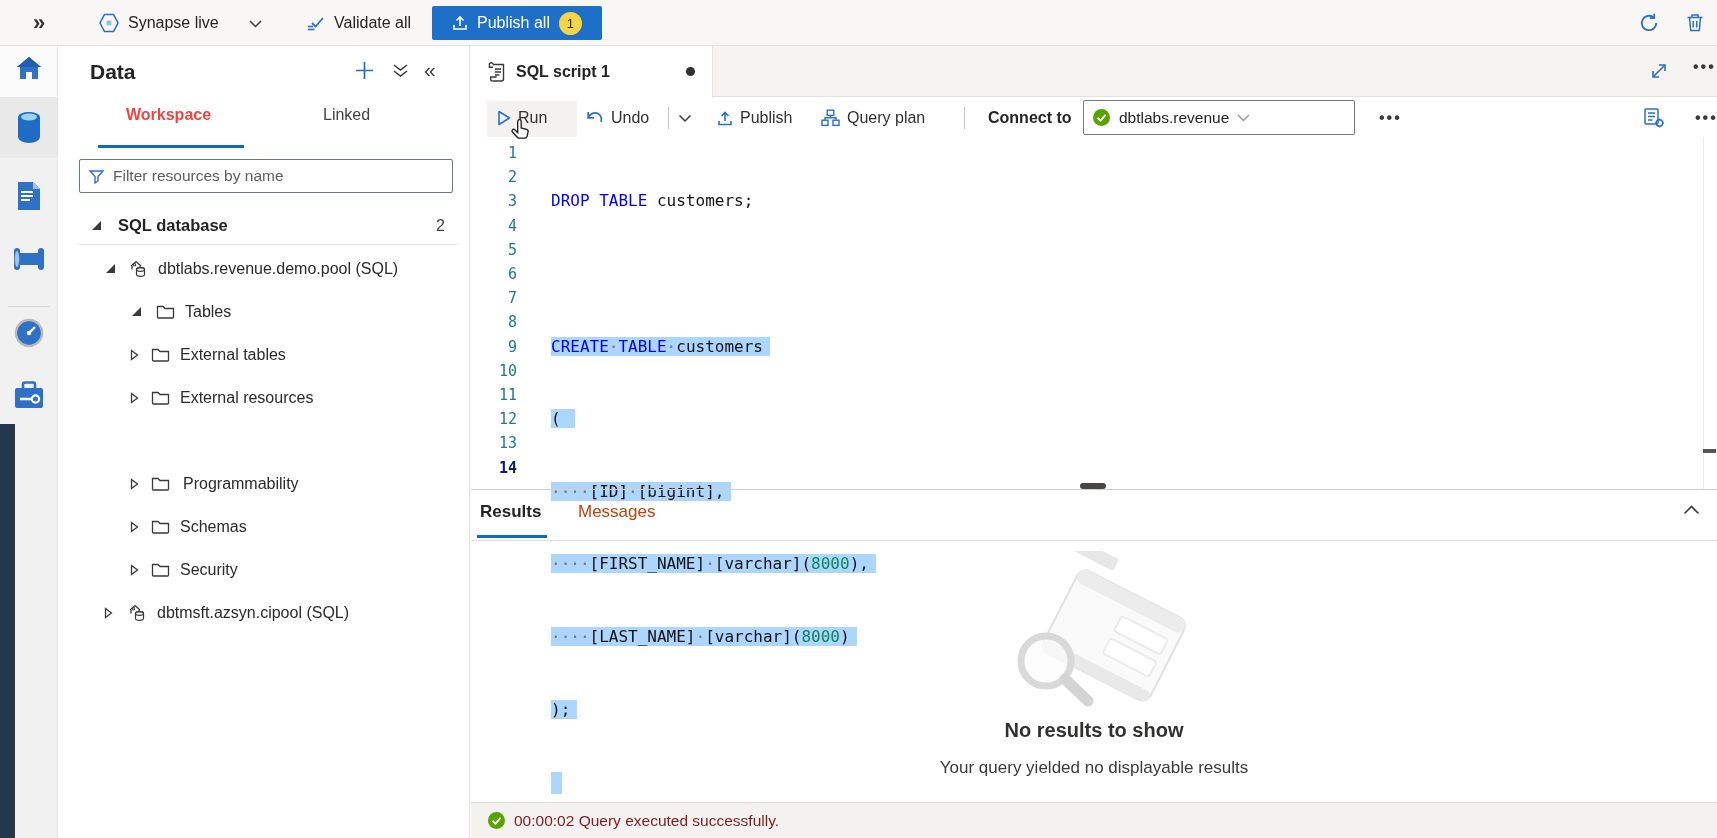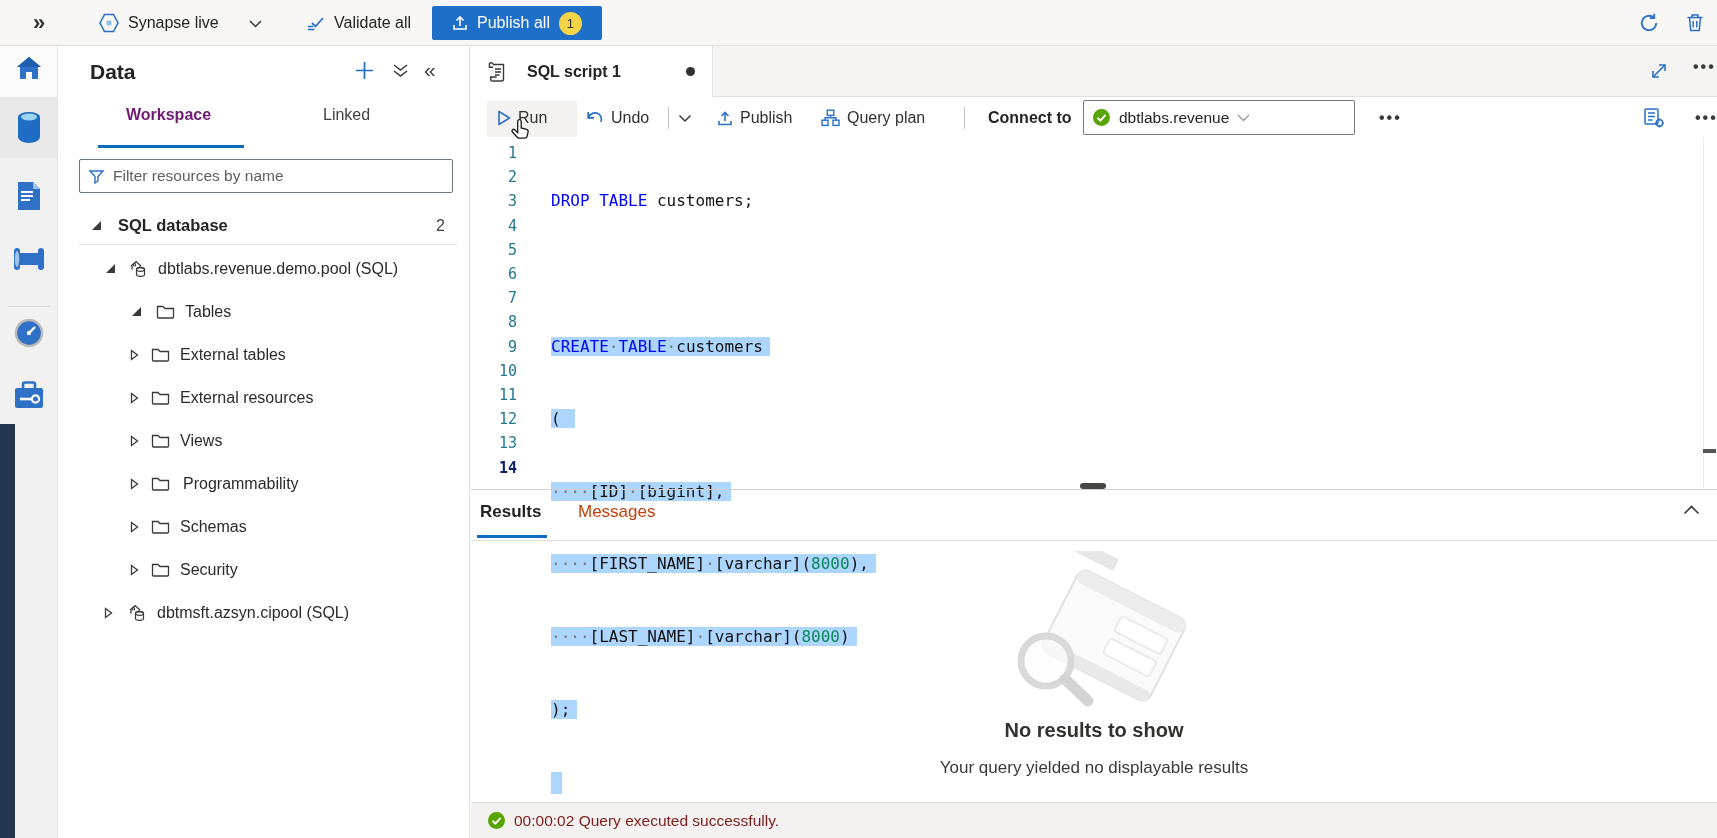--- a/index.html
+++ b/index.html
@@ -27,21 +27,21 @@
   #filter-box{position:absolute;left:21px;top:113px;width:374px;height:34px;border:1px solid #69797e;border-radius:2px;background:#fff;display:flex;align-items:center;gap:8px;padding:0 8px}
   #filter-input{border:none;outline:none;flex:1;font-size:15.5px;font-family:"Liberation Sans",sans-serif;color:#242424;background:transparent}
   #filter-input::placeholder{color:#605e5c}
   .trow{position:absolute;left:0;width:412px;height:43px;display:flex;align-items:center;cursor:pointer;font-size:16px;color:#2b2b2b}
   .tri-open{width:0;height:0;border-left:9px solid transparent;border-bottom:9px solid #3b3a39}
   .tlabel{white-space:nowrap}
   #tree-sep{position:absolute;left:21px;top:198px;width:378px;height:1px;background:#e3e3e3}
   
   #main{position:absolute;left:471px;top:46px;width:1246px;height:792px;background:#fff}
   #tabstrip{position:absolute;left:0;top:0;width:1246px;height:51px;background:#f5f4f3;border-bottom:1px solid #e1e1e1}
-  #tab-active{position:absolute;left:0;top:0;width:242px;height:52px;background:#fff;border-right:1px solid #e5e5e5;display:flex;align-items:center;gap:21px;padding-left:16px;cursor:pointer}
+  #tab-active{position:absolute;left:0;top:0;width:242px;height:52px;background:#fff;border-right:1px solid #e5e5e5;display:flex;align-items:center;gap:10px;padding-left:16px;cursor:pointer}
   #tab-title{font-size:16px;font-weight:bold;color:#242424}
   #tab-dirty{position:absolute;left:215px;top:21px;width:9px;height:9px;border-radius:50%;background:#323130}
   #toolbar{position:absolute;left:0;top:52px;width:1074px;height:40px;background:#fff;border-bottom:1px solid #f0eeec}
   .tbtn{position:absolute;top:0;height:40px;display:flex;align-items:center;gap:7px;font-size:16px;color:#323130;cursor:pointer}
   .vsep{position:absolute;top:9px;width:1px;height:22px;background:#c8c6c4}
   #run-hover{position:absolute;left:16px;top:3px;width:90px;height:37px;background:#f3f2f1}
   #connect-select{position:absolute;left:612px;top:2px;width:272px;height:35px;border:1px solid #7a7a7a;border-radius:2px;background:#fff;display:flex;align-items:center;gap:8px;padding:0 8px;cursor:pointer}
   #connect-select span{font-size:15.5px;color:#242424;flex:1;white-space:nowrap;overflow:hidden}
   .dots3{letter-spacing:2px;font-weight:bold;color:#3b3a39;font-size:16px}
   
@@ -198,21 +198,21 @@
         </svg>
     </div>
     <div class="abs" style="left:334px;top:17px">
       <svg width="17" height="16" viewBox="0 0 17 16">
           <polyline points="2,2 8.5,7 15,2" fill="none" stroke="#3b3a39" stroke-width="1.5"></polyline>
           <polyline points="2,8 8.5,13 15,8" fill="none" stroke="#3b3a39" stroke-width="1.5"></polyline>
         </svg>
     </div>
     <div class="abs" style="left:366px;top:12px;font-size:21px;color:#3b3a39;cursor:pointer">«</div>
 
-    <div class="ptab" style="left:68px;color:#701a75;font-weight:bold">Workspace</div>
+    <div class="ptab" style="left:68px;color:#ef4444;font-weight:bold">Workspace</div>
     <div class="ptab" style="left:265px;color:#424242">Linked</div>
     <div id="ptab-underline"></div>
 
     <div id="filter-box">
       <span>
         <svg width="17" height="17" viewBox="0 0 17 17">
             <path d="M2 3h13l-5 5.5v4.5l-3 2V8.5Z" fill="none" stroke="#2b70c8" stroke-width="1.4"></path>
           </svg>
       </span>
       <input id="filter-input" placeholder="Filter resources by name" style="">
@@ -264,33 +264,20 @@
           <svg width="9" height="12" viewBox="0 0 9 12">
             <polygon points="1.5,1.5 7.5,6 1.5,10.5" fill="none" stroke="#3b3a39" stroke-width="1.3"></polygon>
           </svg>
         </span>
       <span style="margin-left:12px">
           <svg width="19" height="15" viewBox="0 0 19 15">
             <path d="M1.5 2.5h5.5l2 2h8.5v8.5a1 1 0 0 1-1 1h-14a1 1 0 0 1-1-1Z" fill="none" stroke="#3b3a39" stroke-width="1.3"></path>
           </svg>
         </span>
       <span class="tlabel" style="margin-left:10px">External resources</span>
-    </div>
-    <div class="trow" style="top:373px">
-      <span style="margin-left:72px">
-          <svg width="9" height="12" viewBox="0 0 9 12">
-            <polygon points="1.5,1.5 7.5,6 1.5,10.5" fill="none" stroke="#3b3a39" stroke-width="1.3"></polygon>
-          </svg>
-        </span>
-      <span style="margin-left:12px">
-          <svg width="19" height="15" viewBox="0 0 19 15">
-            <path d="M1.5 2.5h5.5l2 2h8.5v8.5a1 1 0 0 1-1 1h-14a1 1 0 0 1-1-1Z" fill="none" stroke="#3b3a39" stroke-width="1.3"></path>
-          </svg>
-        </span>
-      <span class="tlabel" style="margin-left:10px">Views</span>
     </div>
     <div class="trow" style="top:416px">
       <span style="margin-left:72px">
           <svg width="9" height="12" viewBox="0 0 9 12">
             <polygon points="1.5,1.5 7.5,6 1.5,10.5" fill="none" stroke="#3b3a39" stroke-width="1.3"></polygon>
           </svg>
         </span>
       <span style="margin-left:12px">
           <svg width="19" height="15" viewBox="0 0 19 15">
             <path d="M1.5 2.5h5.5l2 2h8.5v8.5a1 1 0 0 1-1 1h-14a1 1 0 0 1-1-1Z" fill="none" stroke="#3b3a39" stroke-width="1.3"></path>

